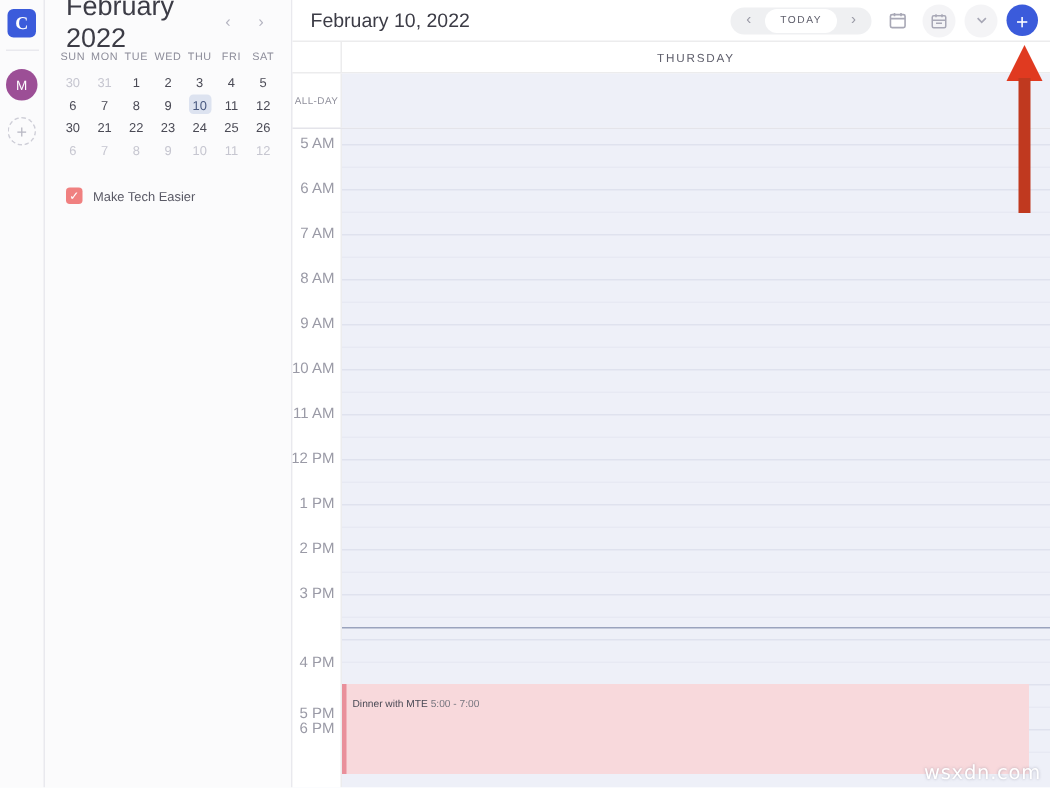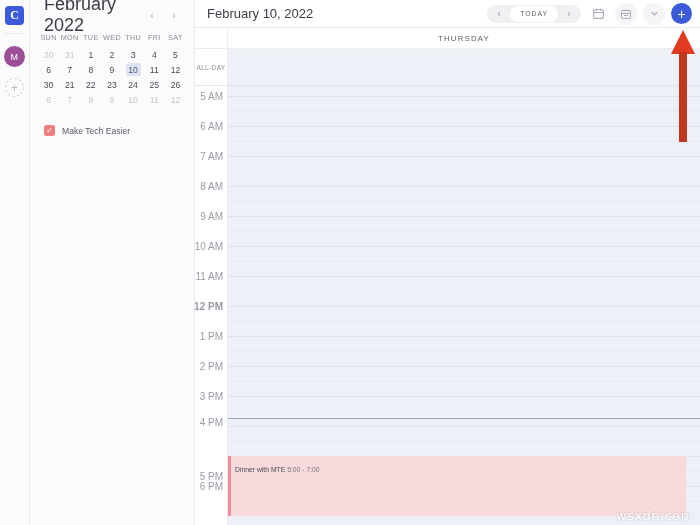--- a/index.html
+++ b/index.html
@@ -272,25 +272,25 @@
 
     <div id="scroll">
       <div id="gutter">
           <div class="hr-lbl" style="top: 10px;">5 AM</div>
           <div class="hr-lbl" style="top: 40px;">6 AM</div>
           <div class="hr-lbl" style="top: 70px;">7 AM</div>
           <div class="hr-lbl" style="top: 100px;">8 AM</div>
           <div class="hr-lbl" style="top: 130px;">9 AM</div>
           <div class="hr-lbl" style="top: 160px;">10 AM</div>
           <div class="hr-lbl" style="top: 190px;">11 AM</div>
-          <div class="hr-lbl" style="top: 220px; font-weight: bold;">12 PM</div>
+          <div class="hr-lbl" style="top: 220px;">12 PM</div>
           <div class="hr-lbl" style="top: 250px;">1 PM</div>
           <div class="hr-lbl" style="top: 280px;">2 PM</div>
           <div class="hr-lbl" style="top: 310px;">3 PM</div>
-          <div class="hr-lbl" style="top: 336px;">4 PM</div>
+          <div class="hr-lbl" style="top: 356px;">4 PM</div>
           <div class="hr-lbl" style="top: 390px; margin-left: 40px;">5 PM</div>
           <div class="hr-lbl" style="top: 400px;">6 PM</div>
         </div>
       <div id="grid">
           <div class="hline" style="top: 10px;"></div>
           <div class="hline half" style="top: 25px;"></div>
           <div class="hline" style="top: 40px;"></div>
           <div class="hline half" style="top: 55px;"></div>
           <div class="hline" style="top: 70px;"></div>
           <div class="hline half" style="top: 85px;"></div>

